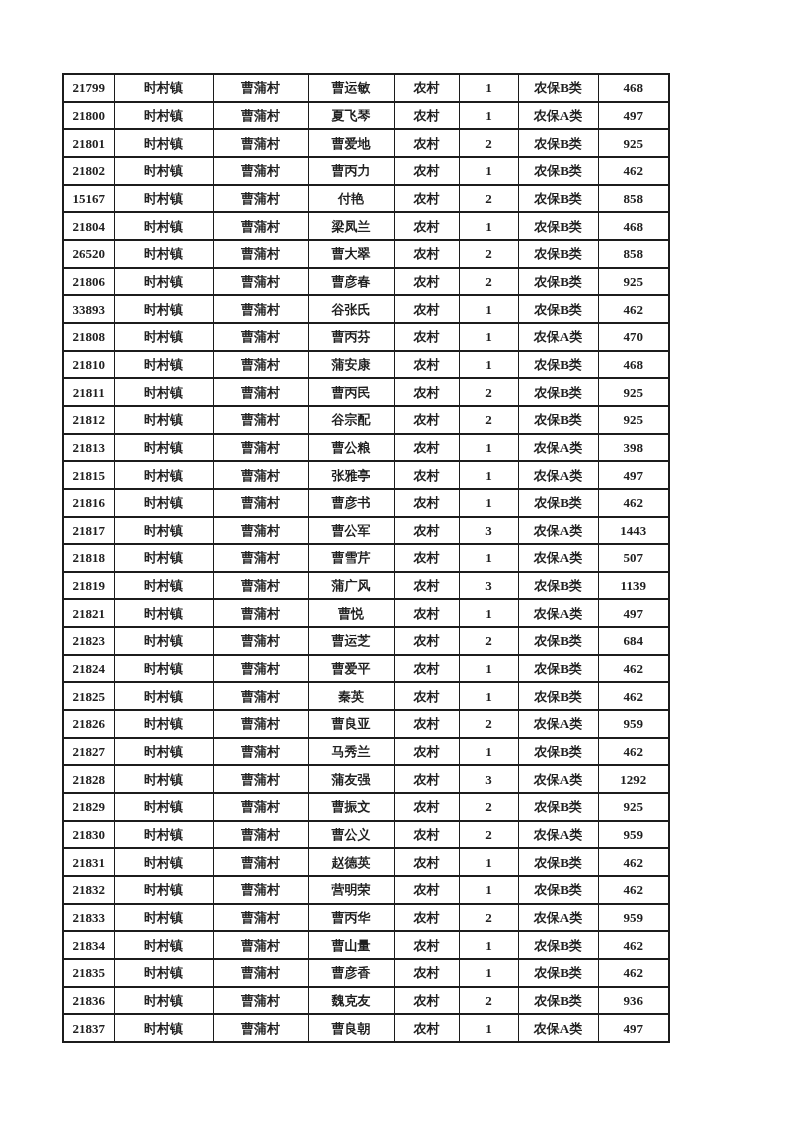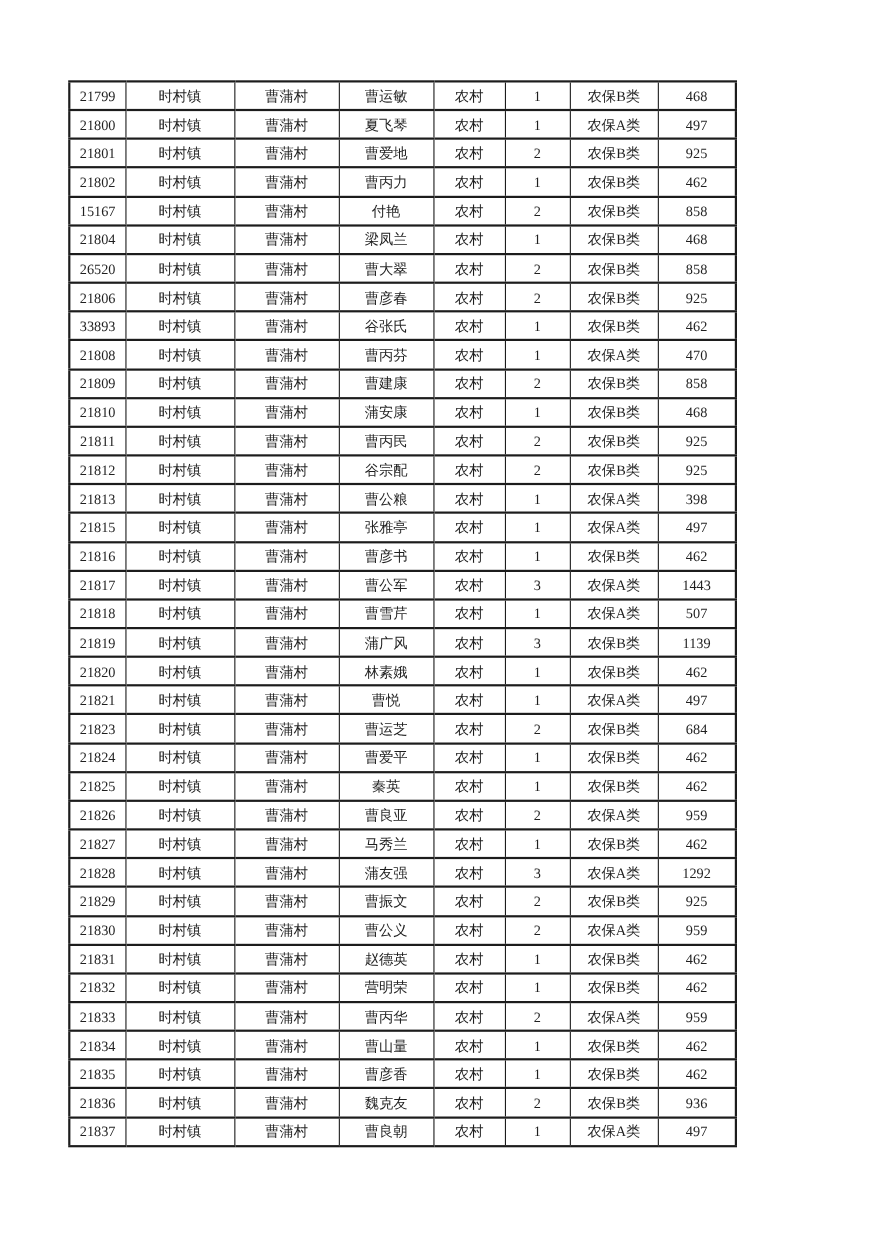--- a/index.html
+++ b/index.html
@@ -8,20 +8,21 @@
     background: #ffffff;
   }
   .page {
     position: relative;
     width: 698px;
     height: 1122px;
     background: var(--page-bg, #ffffff);
     overflow: hidden;
     font-family: "Liberation Serif", "DejaVu Serif", serif;
     color: var(--text-color, #1f1f1f);
+    font-weight: bold;
   }
   table.data-table {
     position: absolute;
     left: 62px;
     top: 73px;
     width: 606px;
     height: 970px;
     border-collapse: collapse;
     table-layout: fixed;
     border: 2px solid var(--line-color, #1c1c1c);
@@ -168,30 +169,20 @@
           <td>21808</td>
           <td>时村镇</td>
           <td>曹蒲村</td>
           <td>曹丙芬</td>
           <td>农村</td>
           <td>1</td>
           <td>农保A类</td>
           <td>470</td>
         </tr>
 
-        <tr>
-          <td>21809</td>
-          <td>时村镇</td>
-          <td>曹蒲村</td>
-          <td>曹建康</td>
-          <td>农村</td>
-          <td>2</td>
-          <td>农保B类</td>
-          <td>858</td>
-        </tr>
 
         <tr>
           <td>21810</td>
           <td>时村镇</td>
           <td>曹蒲村</td>
           <td>蒲安康</td>
           <td>农村</td>
           <td>1</td>
           <td>农保B类</td>
           <td>468</td>
@@ -279,30 +270,20 @@
           <td>21819</td>
           <td>时村镇</td>
           <td>曹蒲村</td>
           <td>蒲广风</td>
           <td>农村</td>
           <td>3</td>
           <td>农保B类</td>
           <td>1139</td>
         </tr>
 
-        <tr>
-          <td>21820</td>
-          <td>时村镇</td>
-          <td>曹蒲村</td>
-          <td>林素娥</td>
-          <td>农村</td>
-          <td>1</td>
-          <td>农保B类</td>
-          <td>462</td>
-        </tr>
 
         <tr>
           <td>21821</td>
           <td>时村镇</td>
           <td>曹蒲村</td>
           <td>曹悦</td>
           <td>农村</td>
           <td>1</td>
           <td>农保A类</td>
           <td>497</td>

